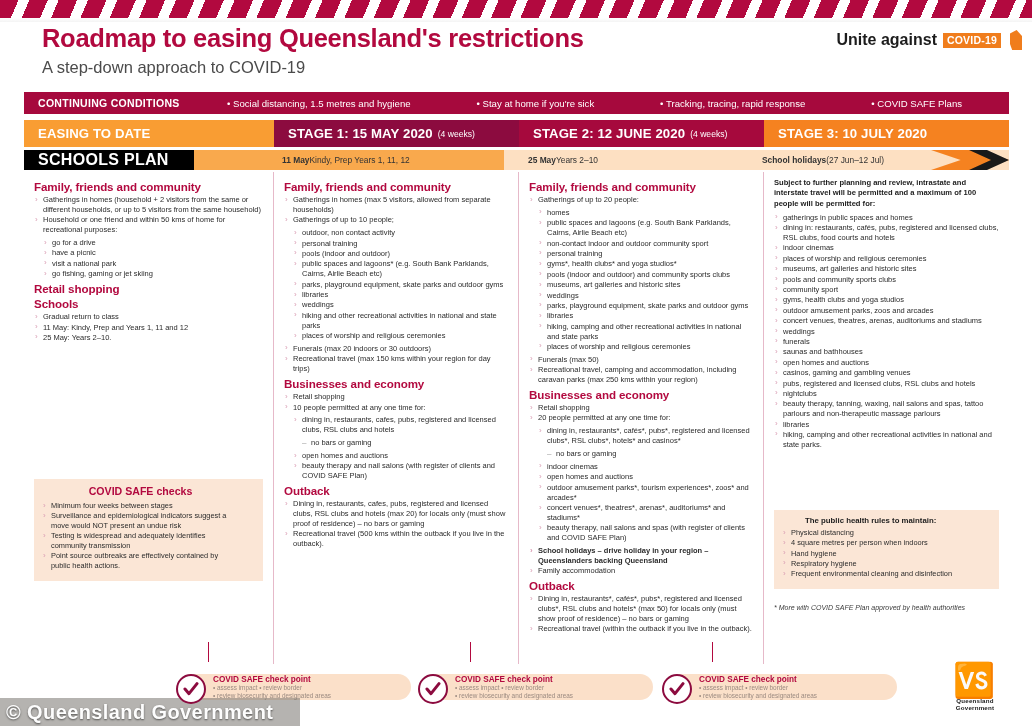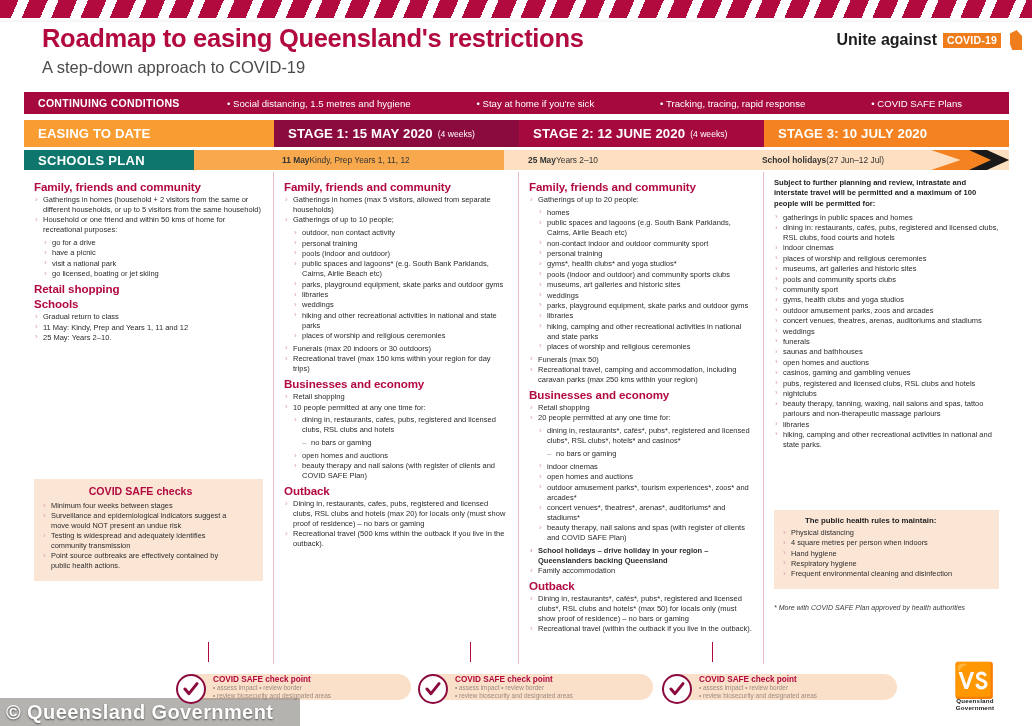--- a/index.html
+++ b/index.html
@@ -69,22 +69,22 @@
   .stg-2{width:245px;background:#a6093d;color:#ffffff;}
   .stg-3{flex:1;background:#f58220;color:#ffffff;}
   .stg .nm{font-size:13.2px;font-weight:bold;padding-left:14px;white-space:nowrap;letter-spacing:0.1px;}
   .stg .wk{font-size:8.6px;font-weight:normal;padding-left:5px;white-space:nowrap;}
 
   .bar-schools{
     position:absolute;left:24px;top:150px;width:985px;height:20px;
     display:flex;align-items:stretch;
   }
   .sch-lbl{
-    width:170px;background:#0f766e;color:#ffffff;
-    font-size:13px;font-weight:bold;letter-spacing:0.3px;
+    width:170px;background:#000000;color:#ffffff;
+    font-size:16px;font-weight:bold;letter-spacing:0.3px;
     display:flex;align-items:center;padding-left:14px;box-sizing:border-box;
   }
   .sch-seg{display:flex;align-items:center;box-sizing:border-box;font-size:8.4px;color:#333;}
   .sch-a{width:80px;background:#f9a94d;}
   .sch-b{width:230px;background:#f9a94d;padding-left:8px;}
   .sch-c{width:250px;background:#fde0c2;padding-left:24px;}
   .sch-d{flex:1;background:#fde0c2;padding-left:8px;position:relative;}
   .sch-seg b{font-weight:bold;}
   .sch-arrow{
     position:absolute;right:0;top:0;height:20px;width:78px;
@@ -256,21 +256,21 @@
   <div class="col c1">
     <h3 class="sect">Family, friends and community</h3>
     <ul>
       <li>Gatherings in homes (household + 2 visitors from the same or different households, or up to 5 visitors from the same household)</li>
       <li>Household or one friend and within 50 kms of home for recreational purposes:</li>
     </ul>
     <ul class="lv2">
       <li>go for a drive</li>
       <li>have a picnic</li>
       <li>visit a national park</li>
-      <li>go licensed, boating or jet skiing</li>
+      <li>go fishing, gaming or jet skiing</li>
     </ul>
     <h3 class="sect">Retail shopping</h3>
     <h3 class="sect">Schools</h3>
     <ul>
       <li>Gradual return to class</li>
       <li>11 May: Kindy, Prep and Years 1, 11 and 12</li>
       <li>25 May: Years 2–10.</li>
     </ul>
     <div class="box checks-box">
       <div class="box-title">COVID SAFE checks</div>

